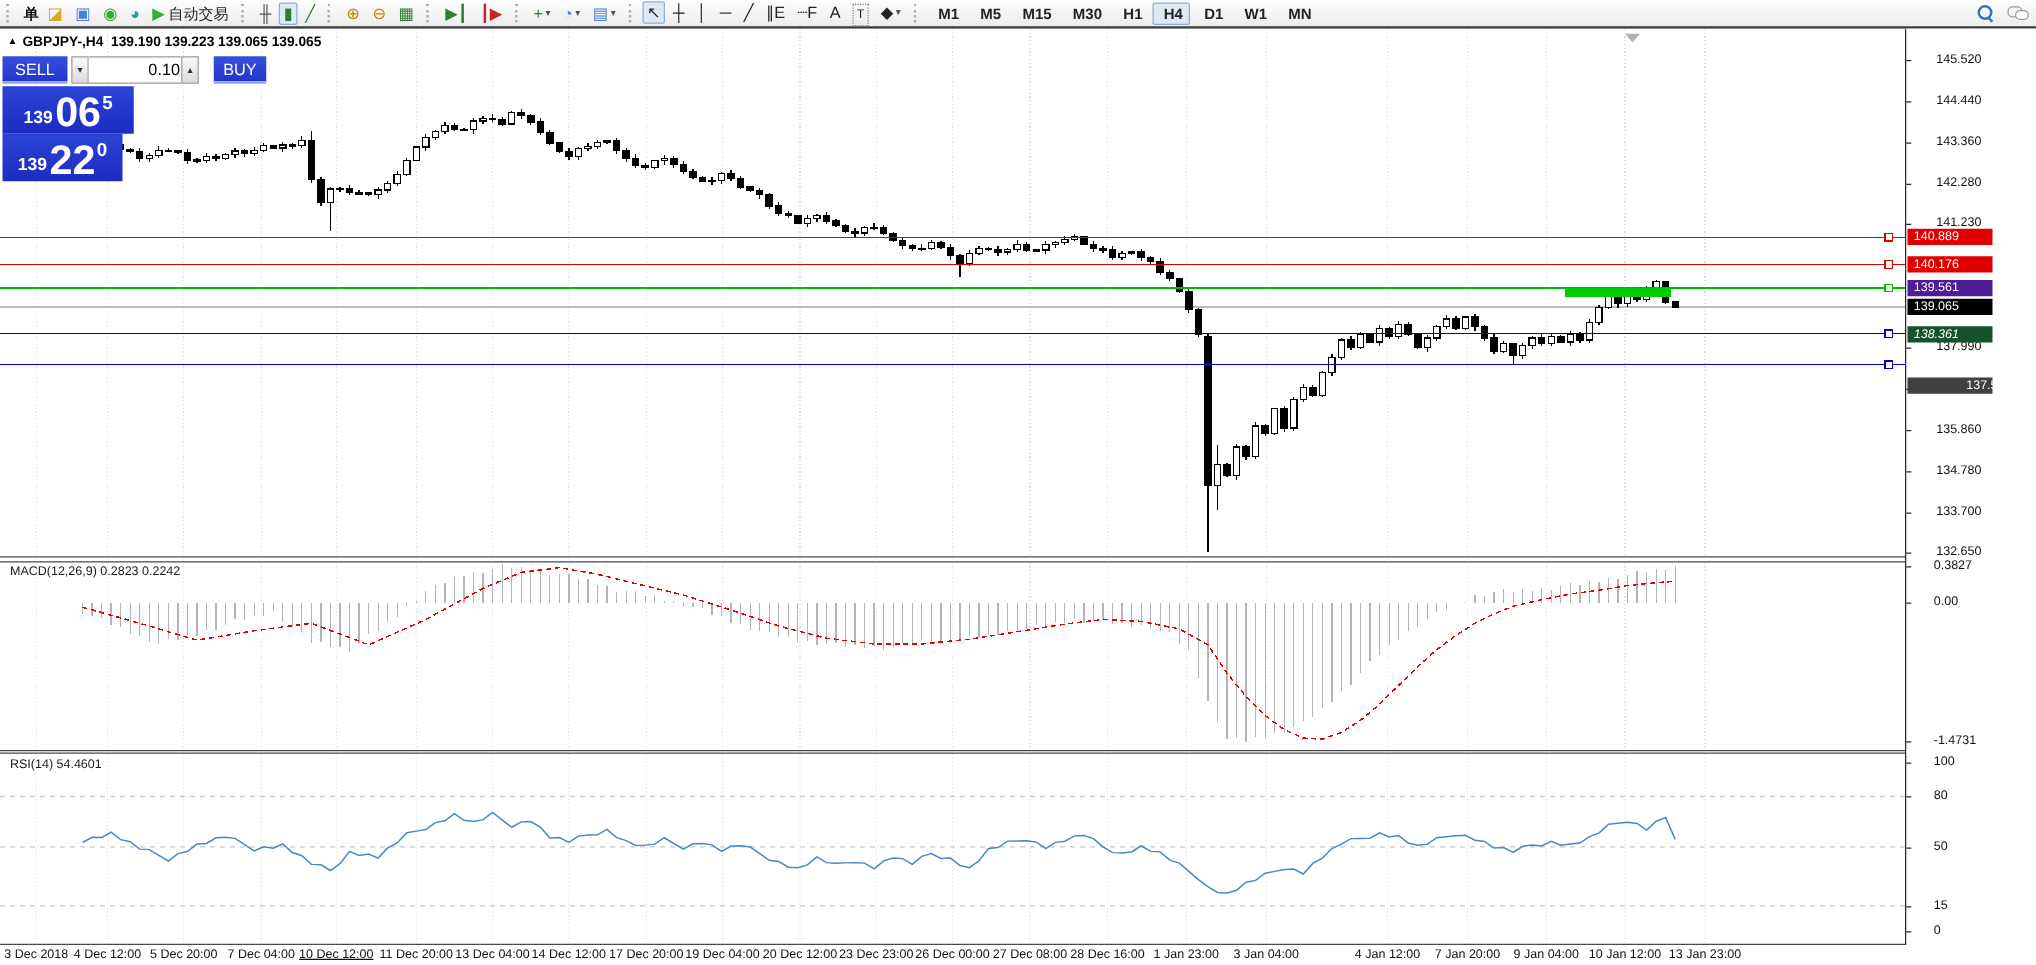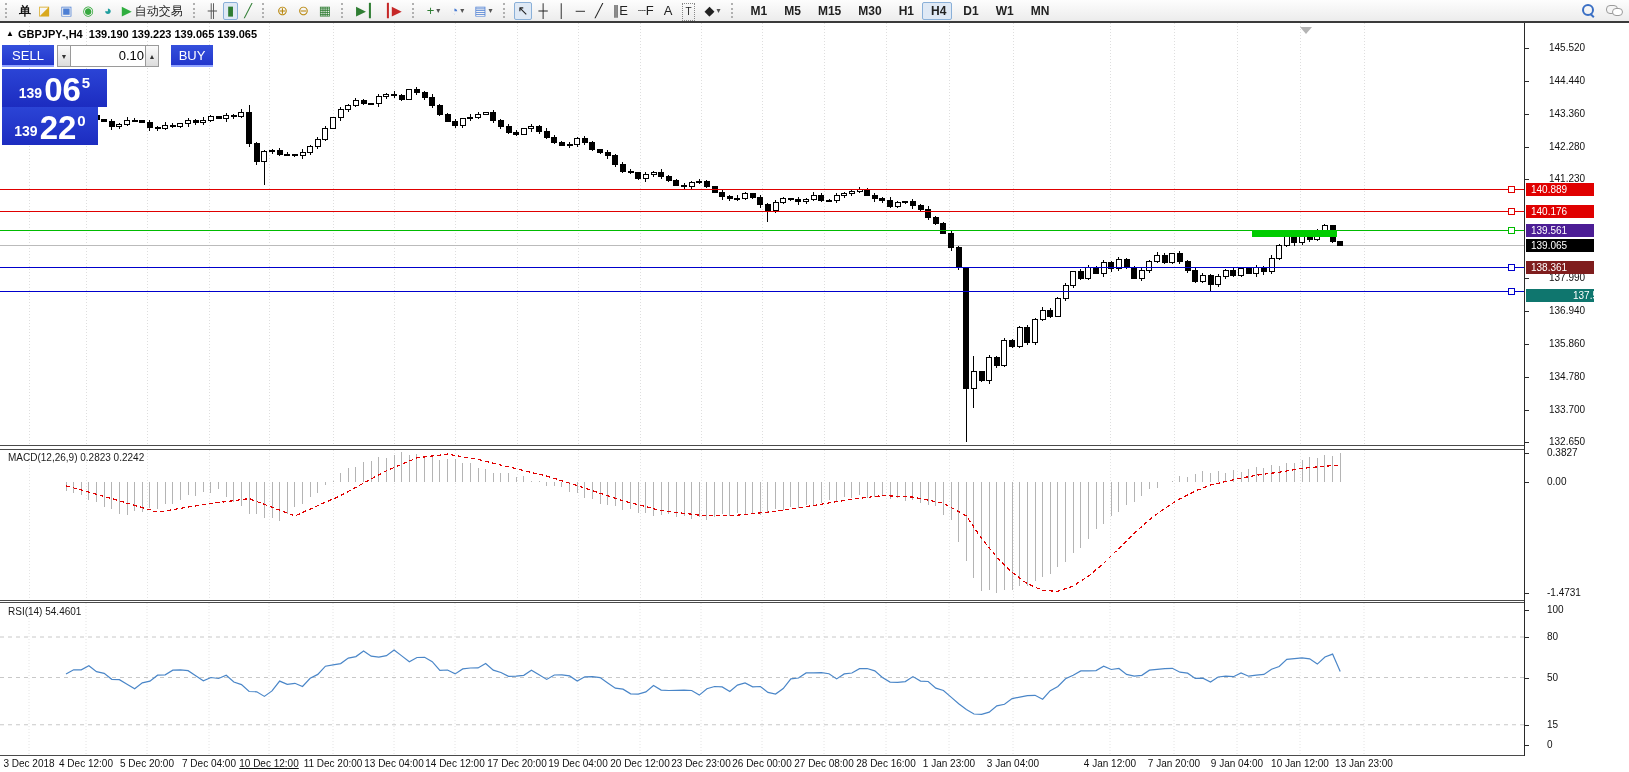--- a/index.html
+++ b/index.html
@@ -806,22 +806,22 @@
         <div class="ticklabel" style="top: 314.596px;">135.860</div>
         <div class="tickmark" style="top: 353.644px;"></div>
         <div class="ticklabel" style="top: 347.644px;">134.780</div>
         <div class="tickmark" style="top: 386.692px;"></div>
         <div class="ticklabel" style="top: 380.692px;">133.700</div>
         <div class="tickmark" style="top: 418.822px;"></div>
         <div class="ticklabel" style="top: 412.822px;">132.650</div>
         <div class="badge" style="top: 160.209px; background: rgb(224, 0, 0);">140.889</div>
         <div class="badge" style="top: 182.026px; background: rgb(224, 0, 0);">140.176</div>
         <div class="badge" style="top: 200.845px; background: #4c1d95;">139.561</div>
-        <div class="badge" style="top: 237.565px; background: #7f1d1d;">138.361</div>
-        <div class="badge" style="top: 266px; background: #0f766e; padding-left: 47px;">137.551</div>
+        <div class="badge" style="top: 237.565px; background: #14532d; font-style: italic;">138.361</div>
+        <div class="badge" style="top: 279px; background: #404040; padding-left: 47px;">137.551</div>
         <div class="badge" style="top: 216.023px; background: rgb(0, 0, 0);">139.065</div>
         <div class="ticklabel" style="top: 424.164px; left: 6px;">0.3827</div>
         <div class="tickmark" style="top: 430.164px;"></div>
         <div class="ticklabel" style="top: 453px; left: 6px;">0.00</div>
         <div class="tickmark" style="top: 459px;"></div>
         <div class="ticklabel" style="top: 563.998px; left: 6px;">-1.4731</div>
         <div class="tickmark" style="top: 569.998px;"></div>
         <div class="ticklabel" style="top: 581px; left: 6px;">100</div>
         <div class="tickmark" style="top: 587px;"></div>
         <div class="ticklabel" style="top: 608px; left: 6px;">80</div>

